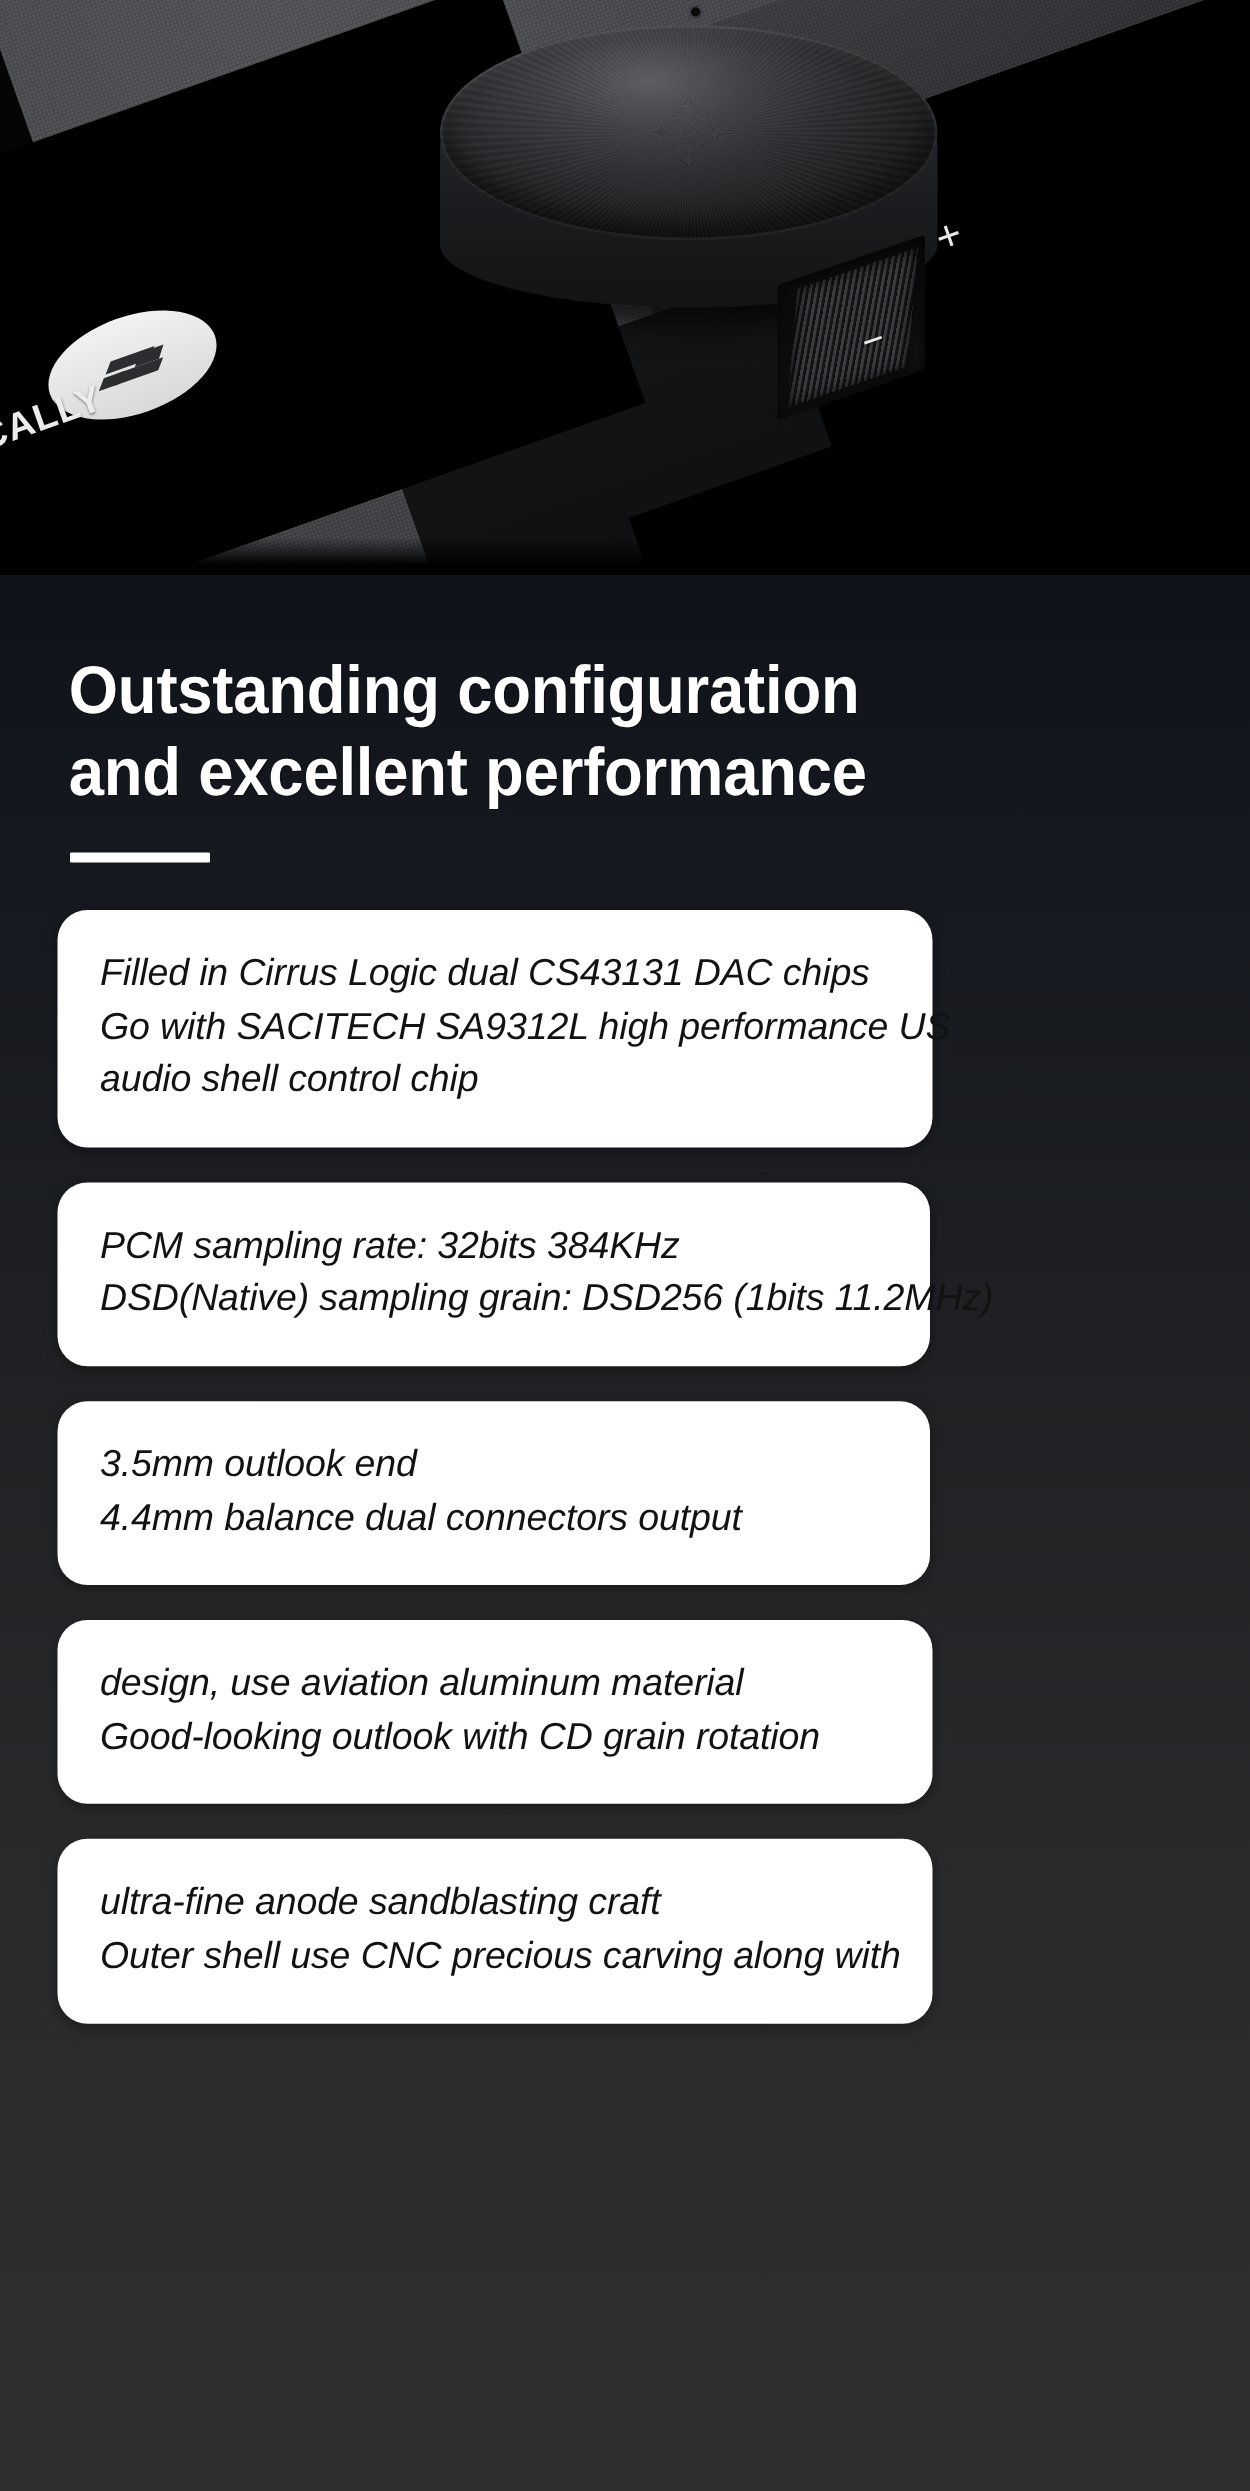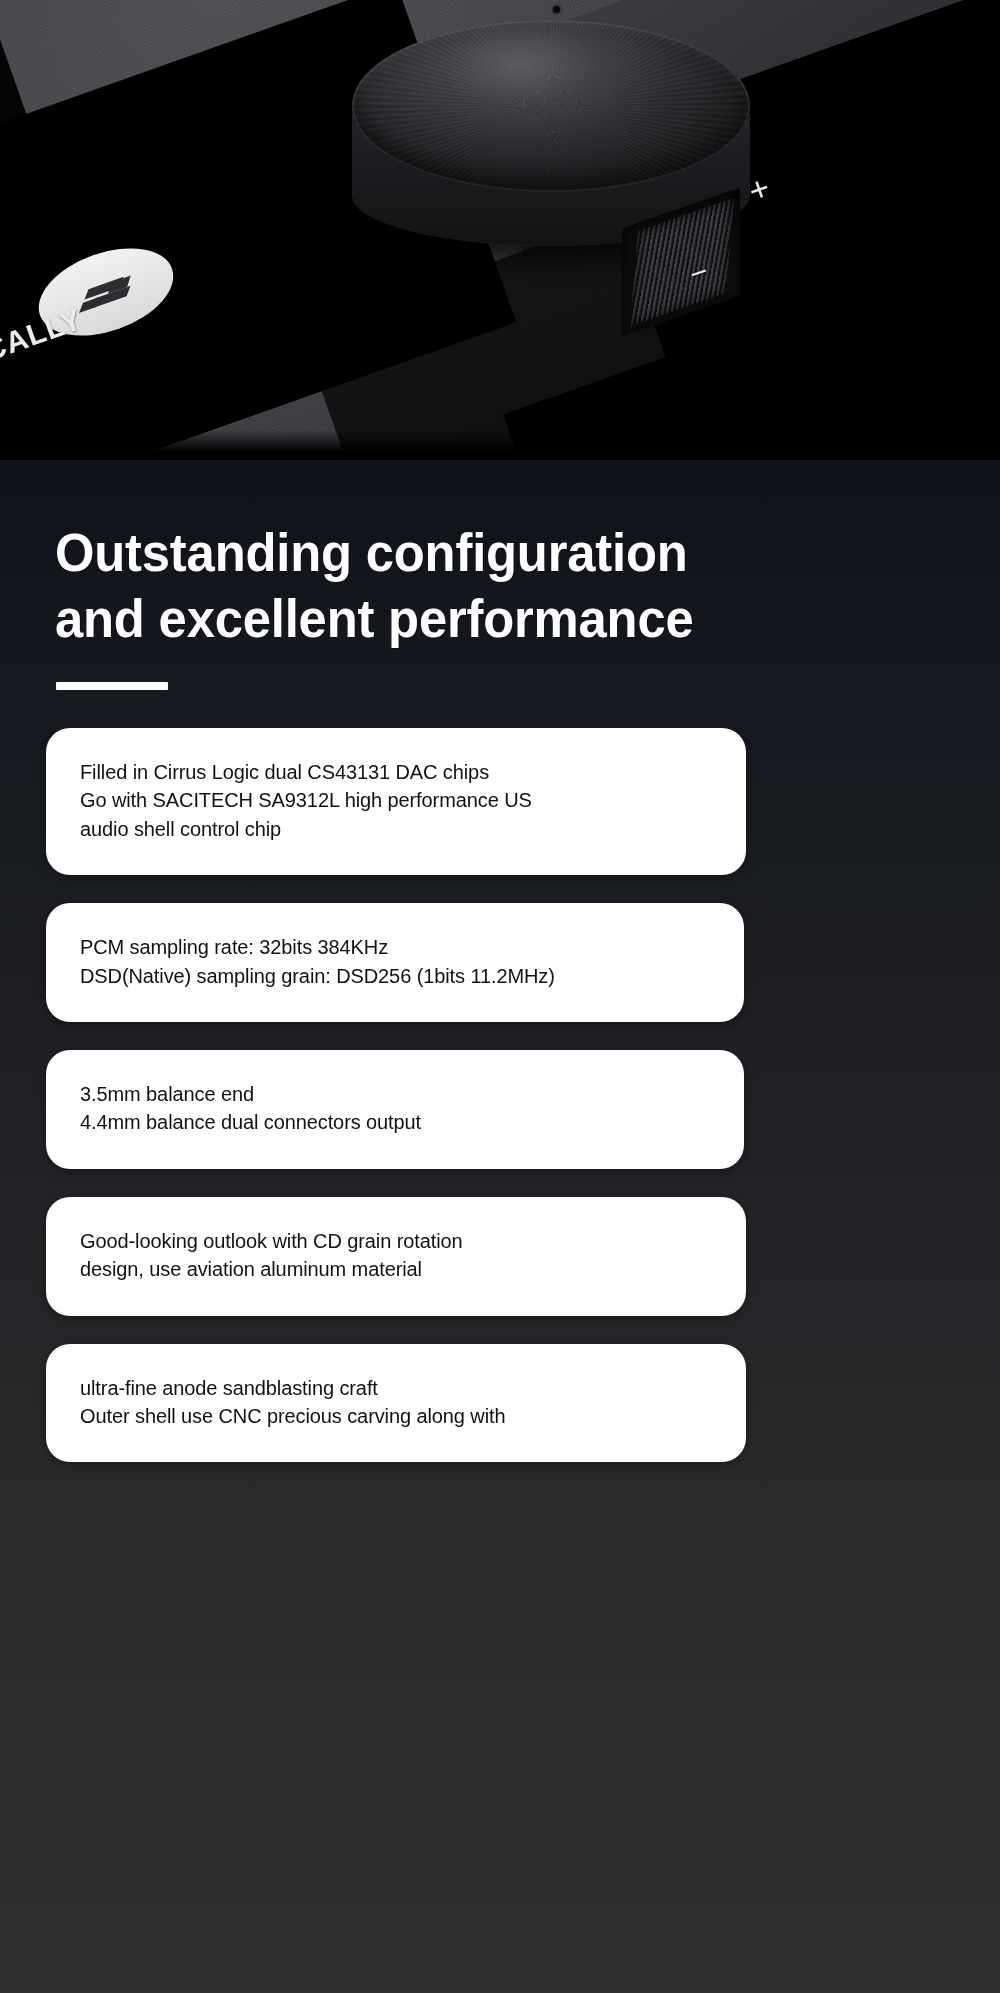--- a/index.html
+++ b/index.html
@@ -158,24 +158,25 @@
     background:#ffffff;
     border-radius:24px;
     padding:30px 34px 32px 34px;
     box-shadow:0 3px 10px rgba(0,0,0,.35);
     box-sizing:border-box;
   }
   .card p{
     margin:0;
     color:#121212;
     font-family:"Liberation Sans Narrow","Liberation Sans","DejaVu Sans Condensed",sans-serif;
-    font-size:20px;
+    font-size:30px;
     line-height:1.42;
     letter-spacing:-.1px;
     white-space:nowrap;
+    font-style:italic;
   }
   .card-1{width:700px;}
   .card-2{width:698px;}
   .card-3{width:698px;}
   .card-4{width:700px;}
   .card-5{width:700px;}
 </style>
 </head>
 <body>
 
@@ -237,27 +238,27 @@
         <p>Go with SACITECH SA9312L high performance US</p>
         <p>audio shell control chip</p>
       </div>
 
       <div class="card card-2">
         <p>PCM sampling rate: 32bits 384KHz</p>
         <p>DSD(Native) sampling grain: DSD256 (1bits 11.2MHz)</p>
       </div>
 
       <div class="card card-3">
-        <p>3.5mm balance end</p>
+        <p>3.5mm outlook end</p>
         <p>4.4mm balance dual connectors output</p>
       </div>
 
       <div class="card card-4">
+        <p>design, use aviation aluminum material</p>
         <p>Good-looking outlook with CD grain rotation</p>
-        <p>design, use aviation aluminum material</p>
       </div>
 
       <div class="card card-5">
         <p>ultra-fine anode sandblasting craft</p>
         <p>Outer shell use CNC precious carving along with</p>
       </div>
 
     </div>
   </div>
 </div>

